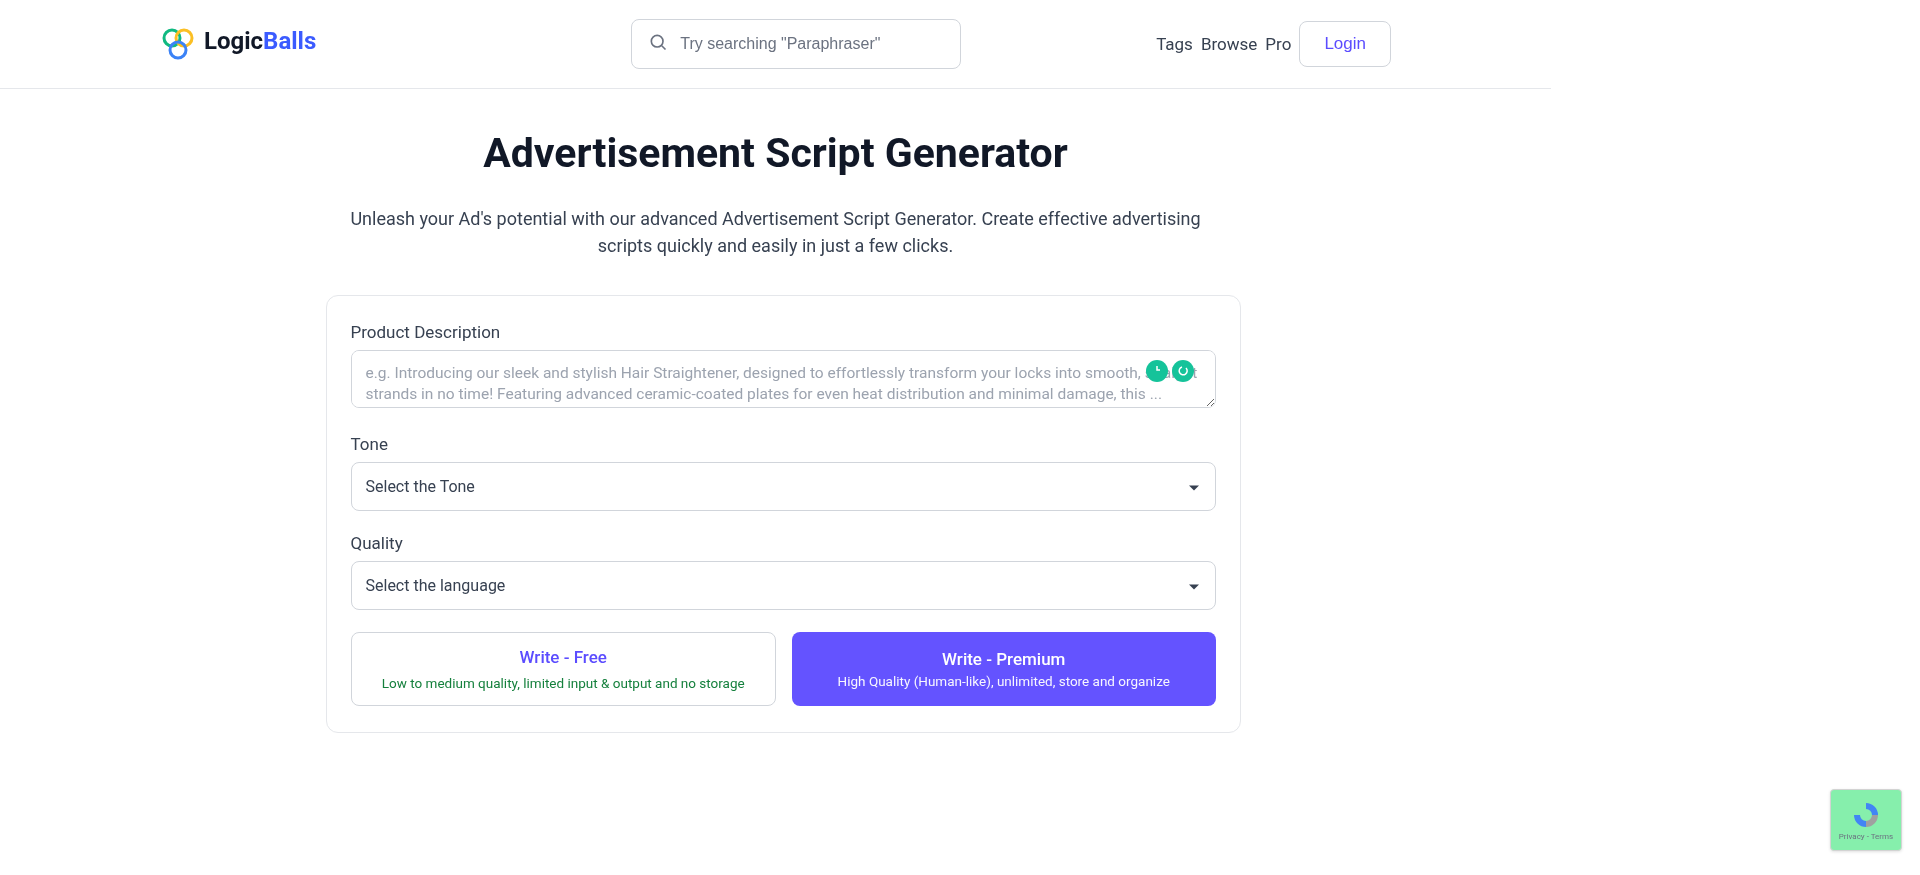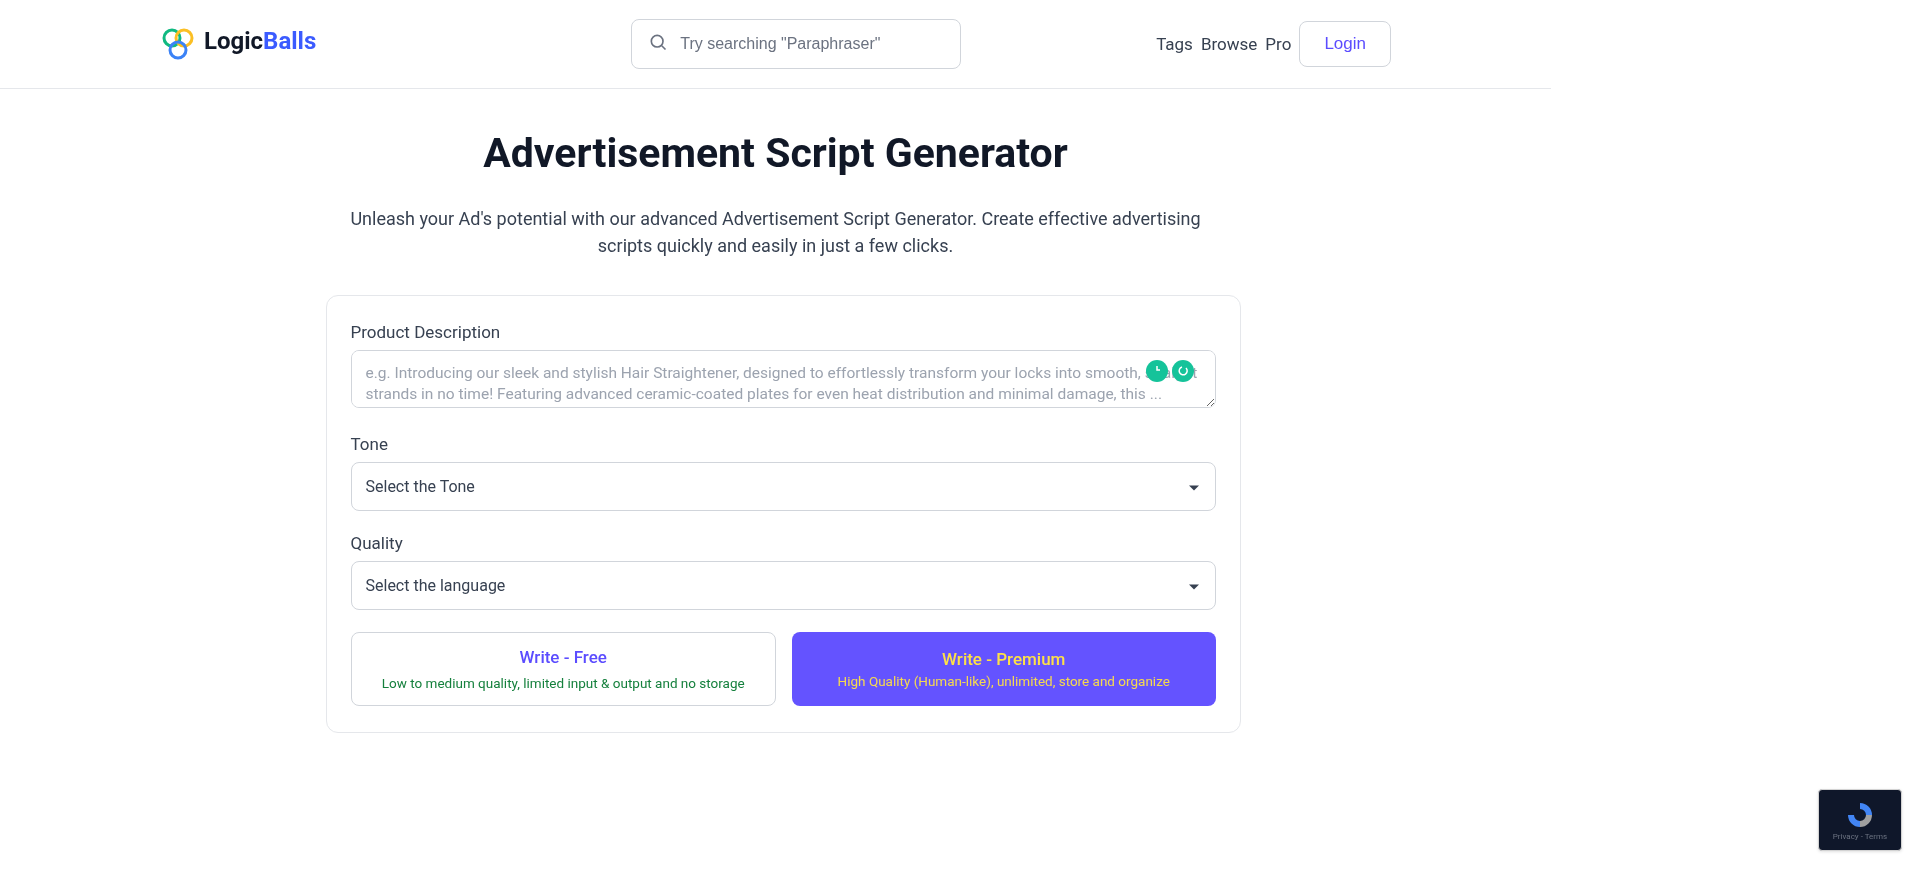--- a/index.html
+++ b/index.html
@@ -192,38 +192,38 @@
   font-weight: 500;
   margin-bottom: 8px;
 }
 .btn-free .btn-sub {
   color: #15803d;
   font-size: 13.5px;
 }
 .btn-premium {
   border: none;
   background: #6453ff;
-  color: #fde047;
+  color: #ffffff;
 }
 .btn-premium .btn-title {
   font-size: 17px;
   font-weight: 500;
   margin-bottom: 4px;
 }
 .btn-premium .btn-sub {
   font-size: 13.5px;
   opacity: 0.95;
 }
 .recaptcha {
   position: fixed;
   bottom: 24px;
   right: 18px;
-  width: 84px;
+  width: 72px;
   height: 62px;
-  background: #0f172a;
+  background: #86efac;
   border: 1px solid #d3d3d3;
   border-radius: 4px;
   box-shadow: 0 1px 3px rgba(0,0,0,0.12);
   display: flex;
   flex-direction: column;
   align-items: center;
   justify-content: center;
   padding: 4px;
 }
 .recaptcha-text {

